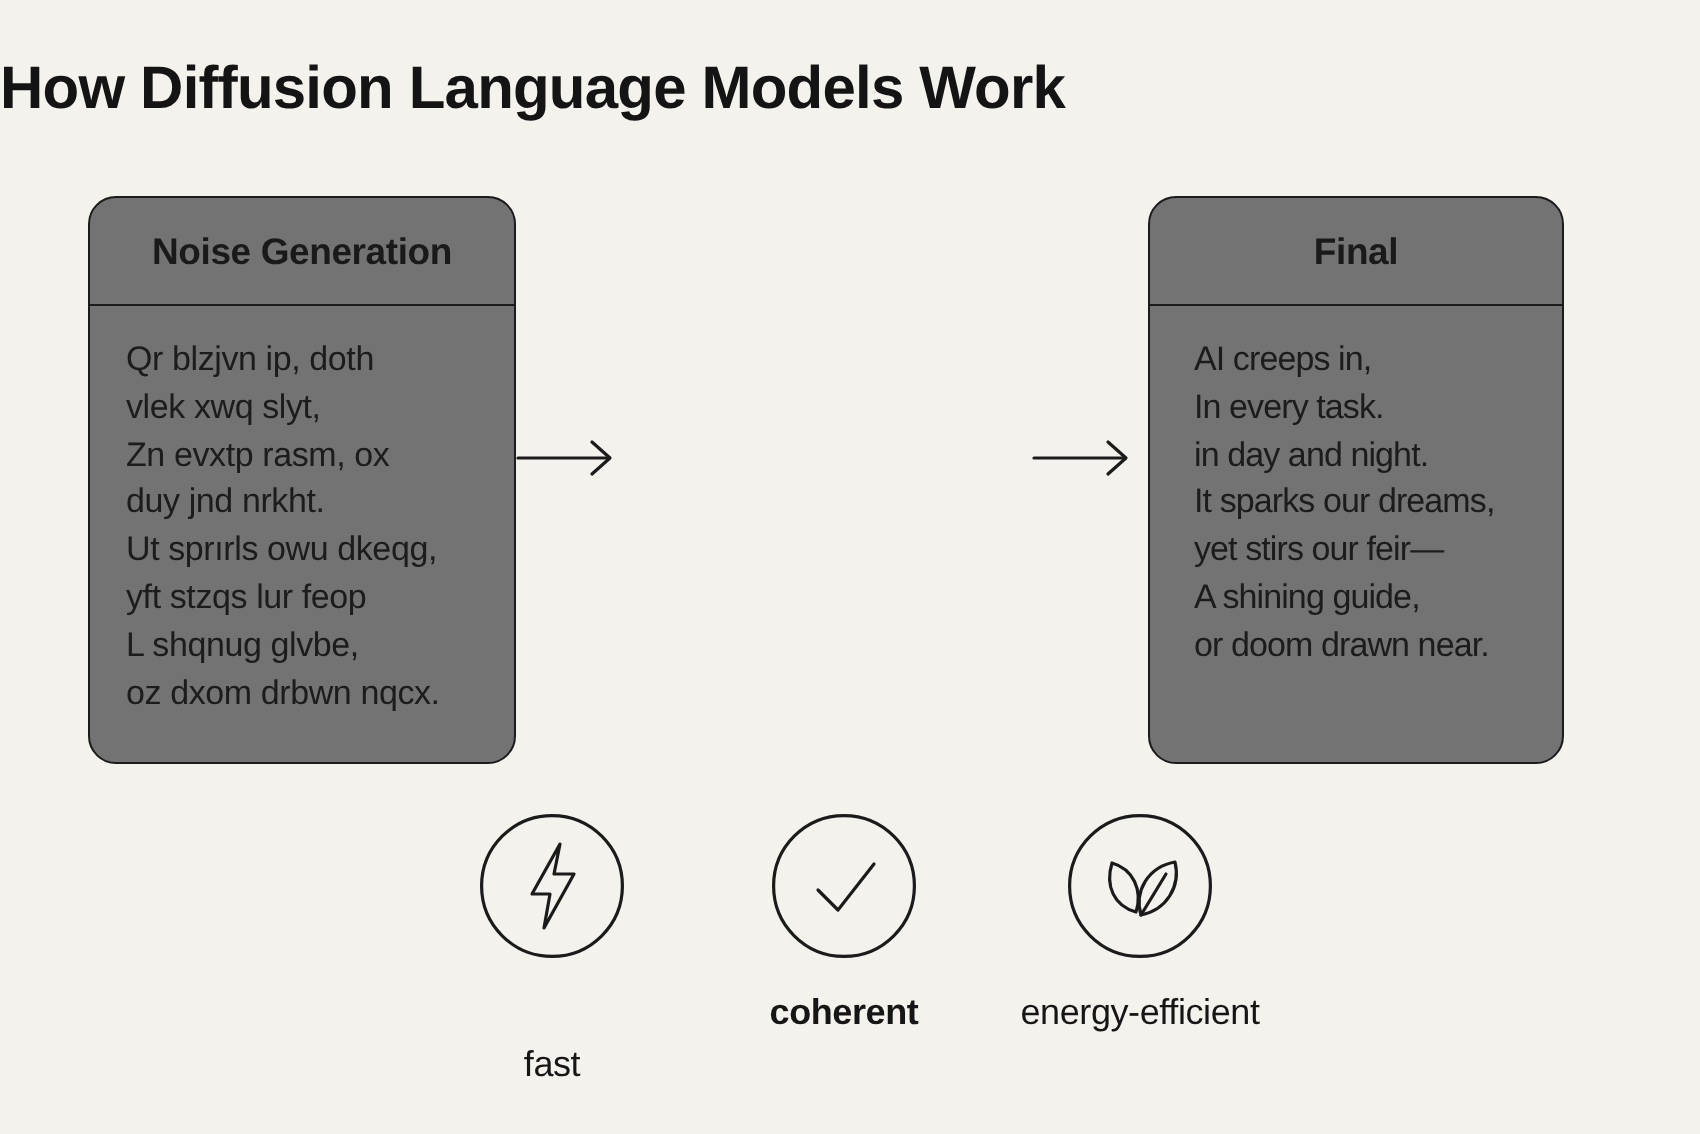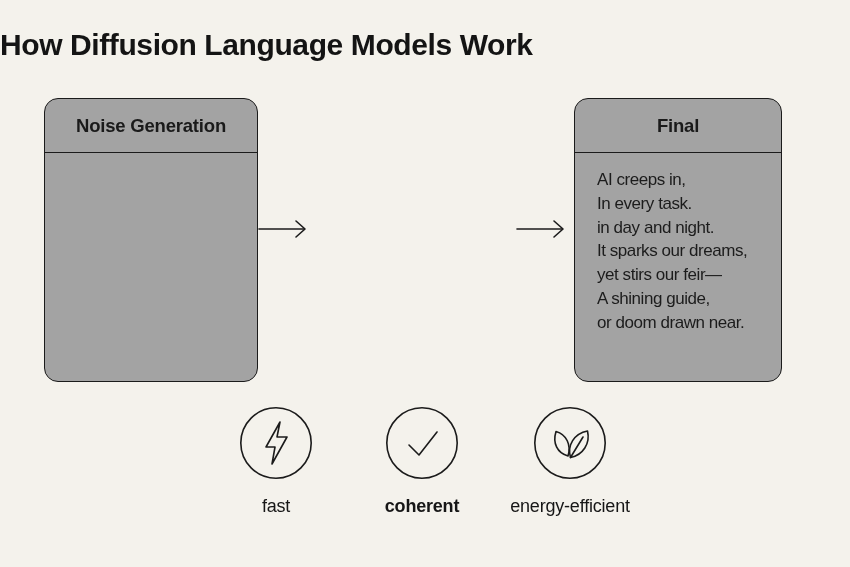--- a/index.html
+++ b/index.html
@@ -13,21 +13,21 @@
   .canvas { position: relative; width: 850px; height: 567px; overflow: hidden; }
 
   .page-title {
     position: absolute; top: 28px; left: 0; width: 850px;
     text-align: left; font-size: 30px; font-weight: 700;
     letter-spacing: -0.4px; margin: 0; color: #141414;
   }
 
   .card {
     position: absolute; top: 98px; height: 284px;
-    background: #a3a3a3;
+    background: #737373;
     border: 1.6px solid #1b1b1b;
     border-radius: 14px;
     box-sizing: border-box;
   }
   .card-1 { left: 44px;  width: 214px; }
   .card-2 { left: 318px; width: 197px; }
   .card-3 { left: 574px; width: 208px; }
 
   .card-header {
     height: 53px;
@@ -50,38 +50,48 @@
   .feature-icon { position: absolute; top: 406px; width: 74px; height: 74px; }
   .icon-fast      { left: 239px; }
   .icon-coherent  { left: 385px; }
   .icon-efficient { left: 533px; }
 
   .feature-label {
     position: absolute; top: 493px; height: 26px;
     display: flex; align-items: center; justify-content: center;
     font-size: 18px; color: #161616; letter-spacing: -0.2px;
   }
-  .label-fast      { left: 226px; width: 100px; }
+  .label-fast      { left: 226px; width: 100px; margin-top: 26px; }
   .label-coherent  { left: 372px; width: 100px; font-weight: bold; }
   .label-efficient { left: 485px; width: 170px; }
 
   svg .stroke {
     fill: none; stroke: #1b1b1b; stroke-width: 1.6;
     stroke-linecap: round; stroke-linejoin: round;
   }
 </style>
 </head>
 <body>
 
 <div class="canvas">
 
   <h1 class="page-title">How Diffusion Language Models Work</h1>
 
   <section class="card card-1">
     <div class="card-header">Noise Generation</div>
+    <div class="card-body">
+      <div>Qr blzjvn ip, doth</div>
+      <div>vlek xwq slyt,</div>
+      <div>Zn evxtp rasm, ox</div>
+      <div>duy jnd nrkht.</div>
+      <div>Ut sprırls owu dkeqg,</div>
+      <div>yft stzqs lur feop</div>
+      <div>L shqnug glvbe,</div>
+      <div>oz dxom drbwn nqcx.</div>
+    </div>
   </section>
 
   <svg class="arrow arrow-1" viewBox="0 0 56 22">
     <line class="stroke" x1="1" y1="11" x2="46" y2="11"></line>
     <path class="stroke" d="M38 3 L47 11 L38 19"></path>
   </svg>
 
 
   <svg class="arrow arrow-2" viewBox="0 0 56 22">
     <line class="stroke" x1="1" y1="11" x2="46" y2="11"></line>

